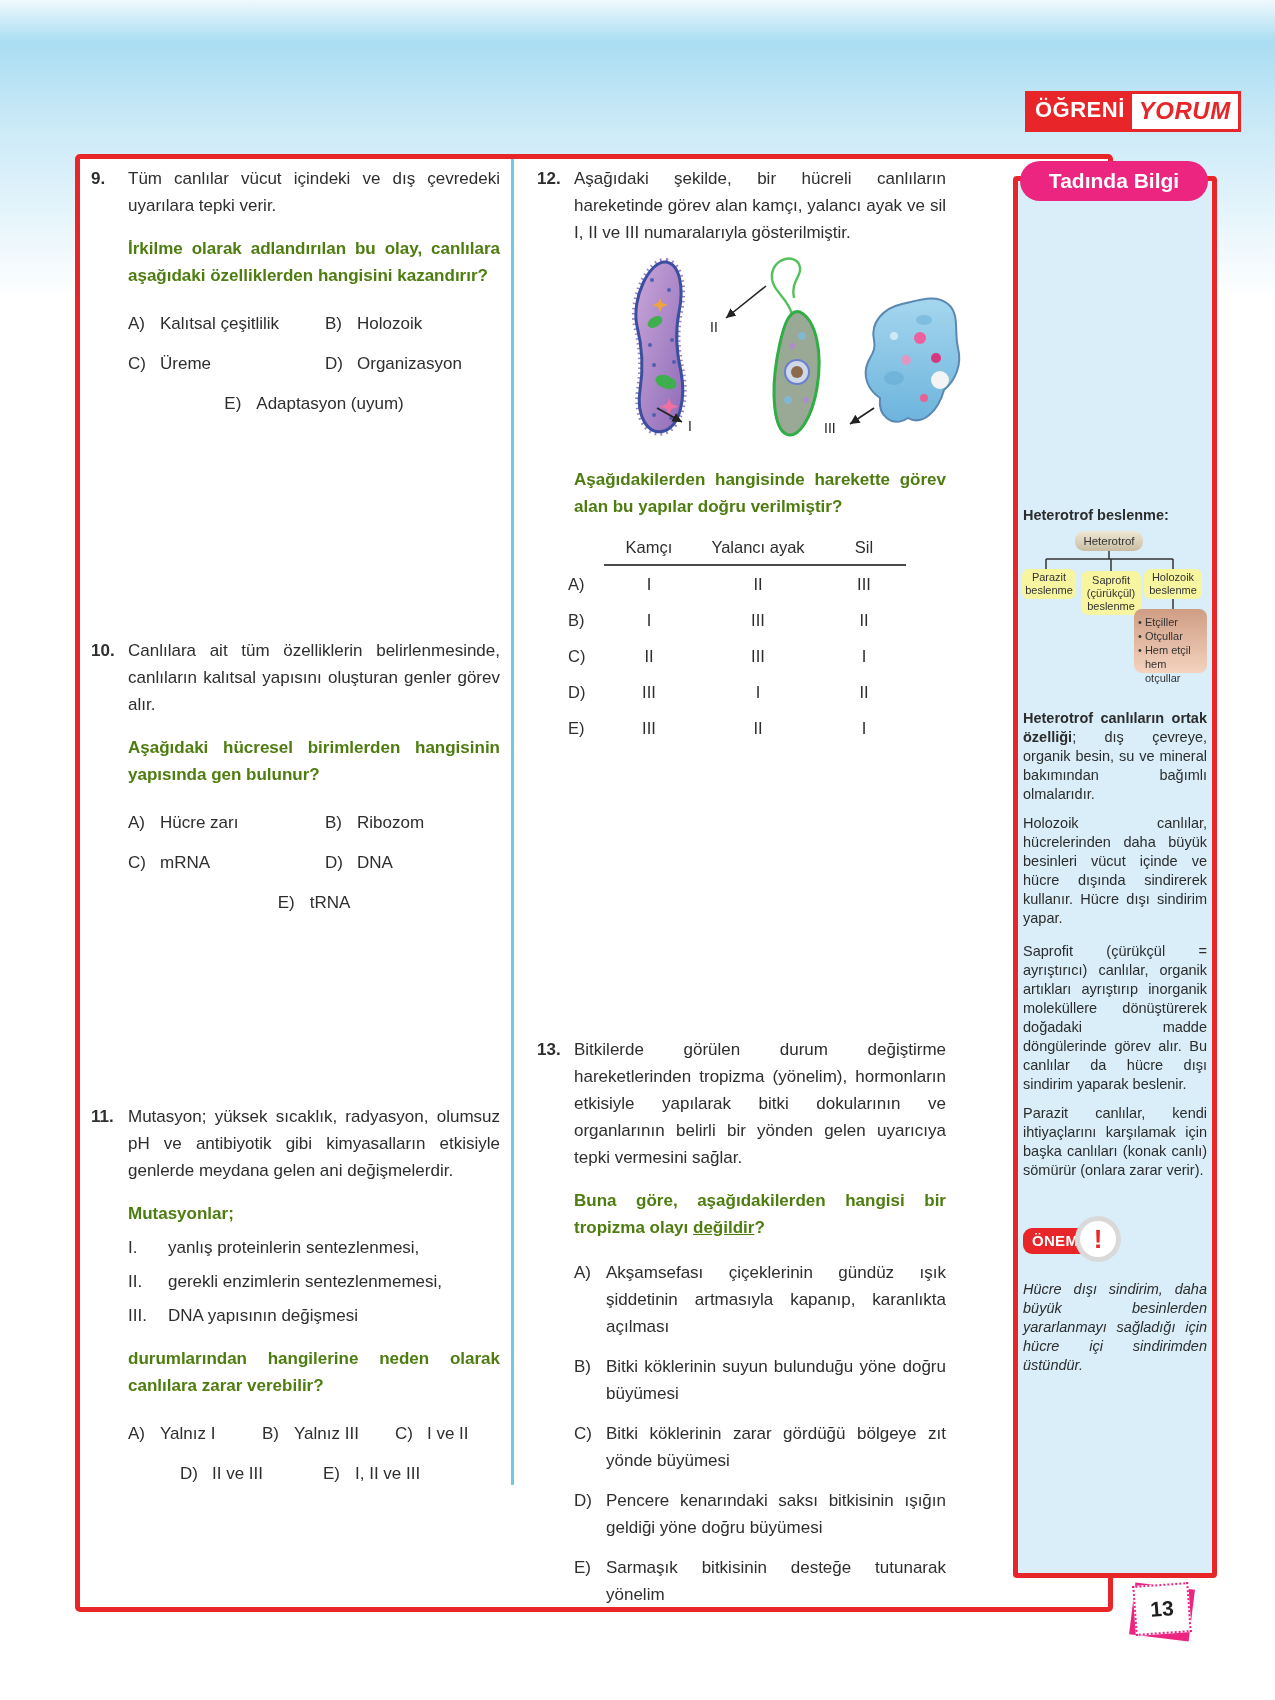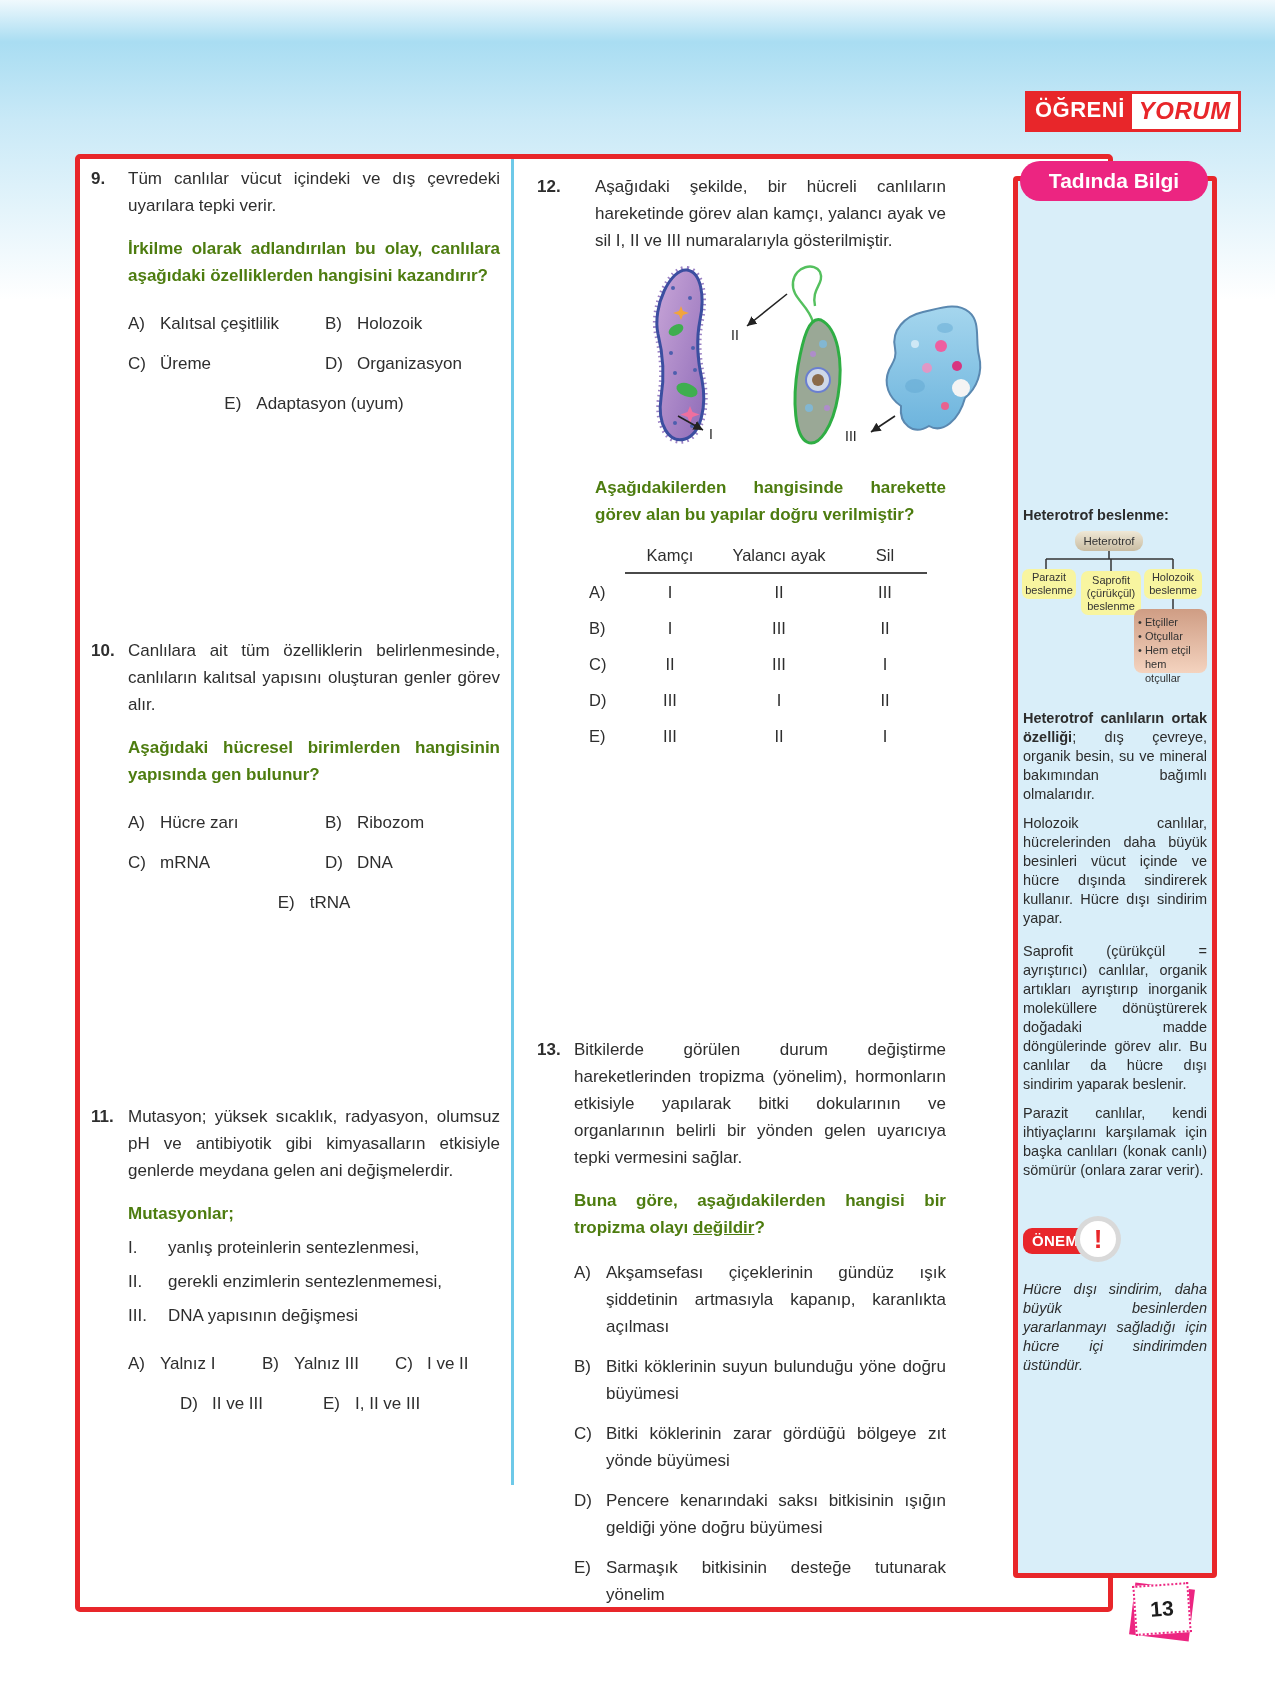--- a/index.html
+++ b/index.html
@@ -169,20 +169,21 @@
             </div>
           <div class="ritem">
               <span class="RN">II.</span>
               <span>gerekli enzimlerin sentezlenmemesi,</span>
             </div>
           <div class="ritem">
               <span class="RN">III.</span>
               <span>DNA yapısının değişmesi</span>
             </div>
         </div>
+        <p class="qbold">durumlarından hangilerine neden olarak canlılara zarar verebilir?</p>
         <div class="opts3">
           <div class="opt">
               <span class="L">A)</span>
               <span>Yalnız I</span>
             </div>
           <div class="opt">
               <span class="L">B)</span>
               <span>Yalnız III</span>
             </div>
           <div class="opt">
@@ -196,21 +197,21 @@
               <span>II ve III</span>
             </div>
           <div class="opt">
               <span class="L">E)</span>
               <span>I, II ve III</span>
             </div>
         </div>
       </div>
     </div>
 
-    <div class="q" id="q12" style="left:457px;top:14px;width:409px;gap:21px;">
+    <div class="q" id="q12" style="left:457px;top:6px;width:409px;">
       <div class="qnum">12.</div>
       <div class="qbody">
         <p class="qtext">Aşağıdaki şekilde, bir hücreli canlıların hareketinde görev alan kamçı, yalancı ayak ve sil I, II ve III numaralarıyla gösterilmiştir.</p>
 
         <div class="fig">
           <svg width="348" height="200" viewBox="0 0 340 200">
             <defs>
               <marker id="ah" markerWidth="8" markerHeight="8" refX="6" refY="3" orient="auto">
                 <path d="M0,0 L6,3 L0,6 Z" fill="#222"></path>
               </marker>

